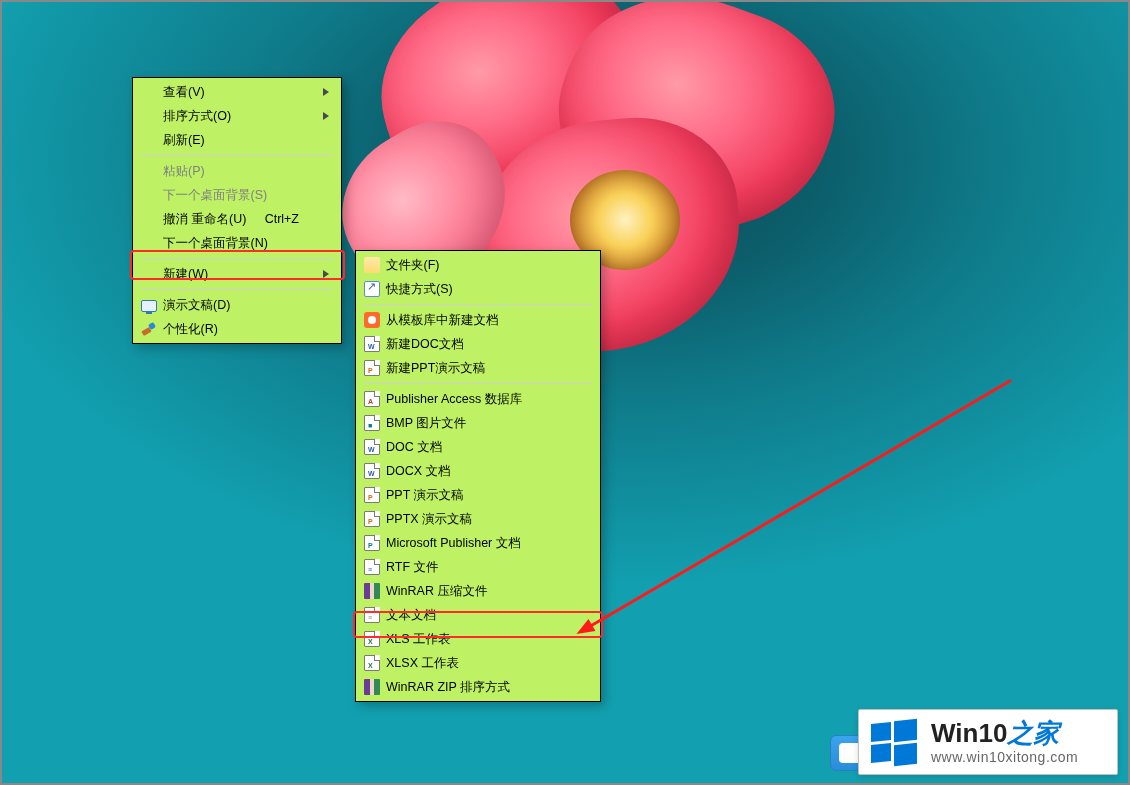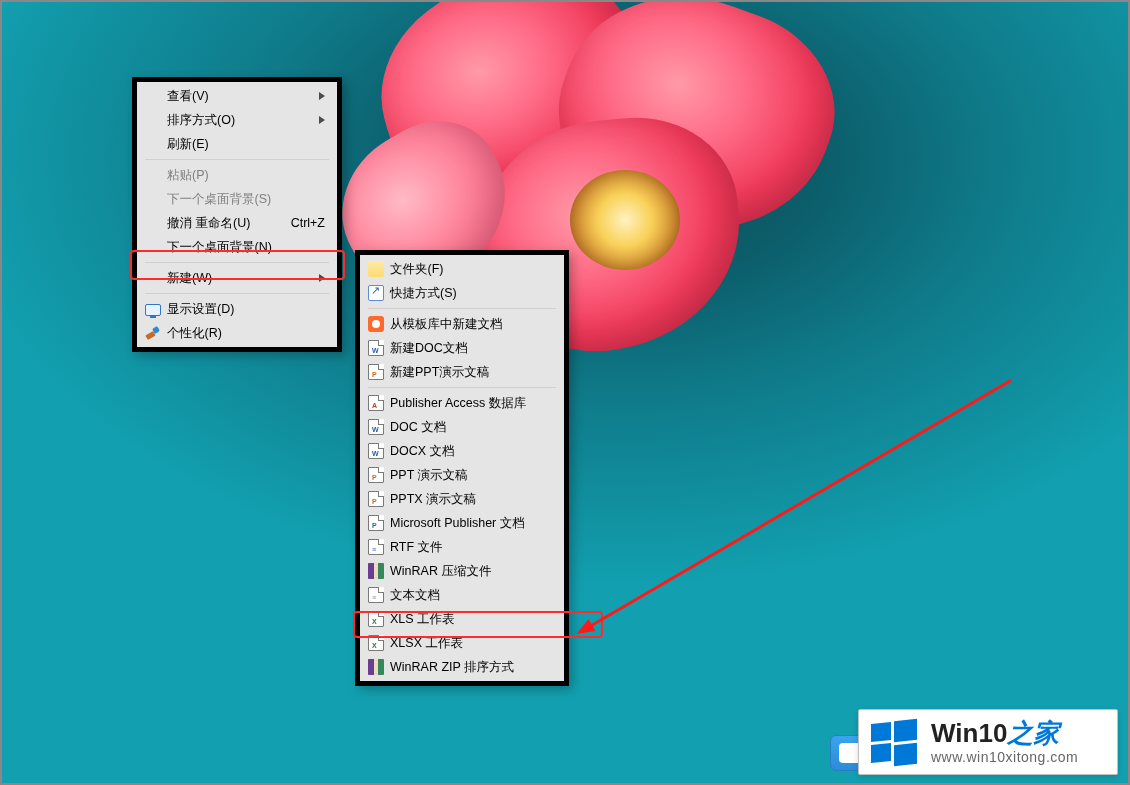--- a/index.html
+++ b/index.html
@@ -22,48 +22,48 @@
   }
   .p1 { left: 120px; top: 60px; width: 260px; height: 210px; transform: rotate(-15deg); }
   .p2 { left: 300px; top: 80px; width: 270px; height: 230px; transform: rotate(20deg); }
   .p3 { left: 220px; top: 200px; width: 260px; height: 230px; transform: rotate(-5deg); }
   .p4 { left: 80px; top: 210px; width: 170px; height: 150px; transform: rotate(-30deg); background: radial-gradient(ellipse at 40% 40%, #ffbac6 0%, #ff8aa0 40%, #f86182 80%); }
   .stamen { position:absolute; left: 310px; top: 250px; width: 110px; height: 100px; border-radius: 50%; background: radial-gradient(circle at 50% 50%, #fff2c2 0%, #f9d25a 35%, #d68a2e 70%, #7a3d12 100%); box-shadow: inset 0 0 20px rgba(0,0,0,0.3); }
 
   
   .menu {
     position: absolute;
-    background: #e5e5e5;
-    border: 5px solid #000000;
+    background: #bef264;
+    border: 1px solid #000000;
     box-shadow: 4px 4px 10px rgba(0,0,0,0.25);
     padding: 2px;
     color: #000;
     user-select: none;
   }
   .menu-item {
     display: flex; align-items: center;
     height: 24px;
     padding: 0 28px 0 28px;
     position: relative;
     white-space: nowrap;
   }
   .menu-item.disabled { color: #808080; }
-  .menu-item .shortcut { position: absolute; right: 10px; }
+  .menu-item .shortcut { position: absolute; right: 40px; }
   .menu-item .arrow {
     position: absolute; right: 10px; top: 50%; transform: translateY(-50%);
     width: 0; height: 0; border-top: 4px solid transparent; border-bottom: 4px solid transparent; border-left: 6px solid #4a4a4a;
   }
   .menu-sep { height: 1px; background: #d0d0d0; margin: 3px 6px; }
   .menu-item .ileft {
     position: absolute; left: 5px; top: 3px; width: 18px; height: 18px;
     display: inline-flex; align-items: center; justify-content: center;
   }
 
   .menu.primary { left: 132px; top: 77px; width: 210px; }
-  .menu.sub { left: 355px; top: 250px; width: 214px; }
+  .menu.sub { left: 355px; top: 250px; width: 246px; }
 
   
   .hl {
     position: absolute;
     border: 2.5px solid #ff2a2a;
     border-radius: 4px;
     pointer-events: none;
   }
 
   
@@ -196,21 +196,21 @@
   <div class="menu-sep"></div>
   <div class="menu-item">
     <span>新建(W)</span>
     <span class="arrow"></span>
   </div>
   <div class="menu-sep"></div>
   <div class="menu-item">
     <span class="ileft">
         <span class="monitor-icon"></span>
       </span>
-    <span>显示设置(D)</span>
+    <span>演示文稿(D)</span>
   </div>
   <div class="menu-item">
     <span class="ileft">
         <span class="brush-icon"></span>
       </span>
     <span>个性化(R)</span>
   </div>
 </div>
 
 <div class="menu sub">
@@ -250,20 +250,28 @@
     <span>新建PPT演示文稿</span>
   </div>
   <div class="menu-sep"></div>
   <div class="menu-item">
     <span class="ileft">
         <span class="ficon">
           <span class="corner c-red">A</span>
         </span>
       </span>
     <span>Publisher Access 数据库</span>
+  </div>
+  <div class="menu-item">
+    <span class="ileft">
+        <span class="ficon">
+          <span class="corner c-teal">■</span>
+        </span>
+      </span>
+    <span>BMP 图片文件</span>
   </div>
   <div class="menu-item">
     <span class="ileft">
         <span class="ficon">
           <span class="corner c-blue">W</span>
         </span>
       </span>
     <span>DOC 文档</span>
   </div>
   <div class="menu-item">

